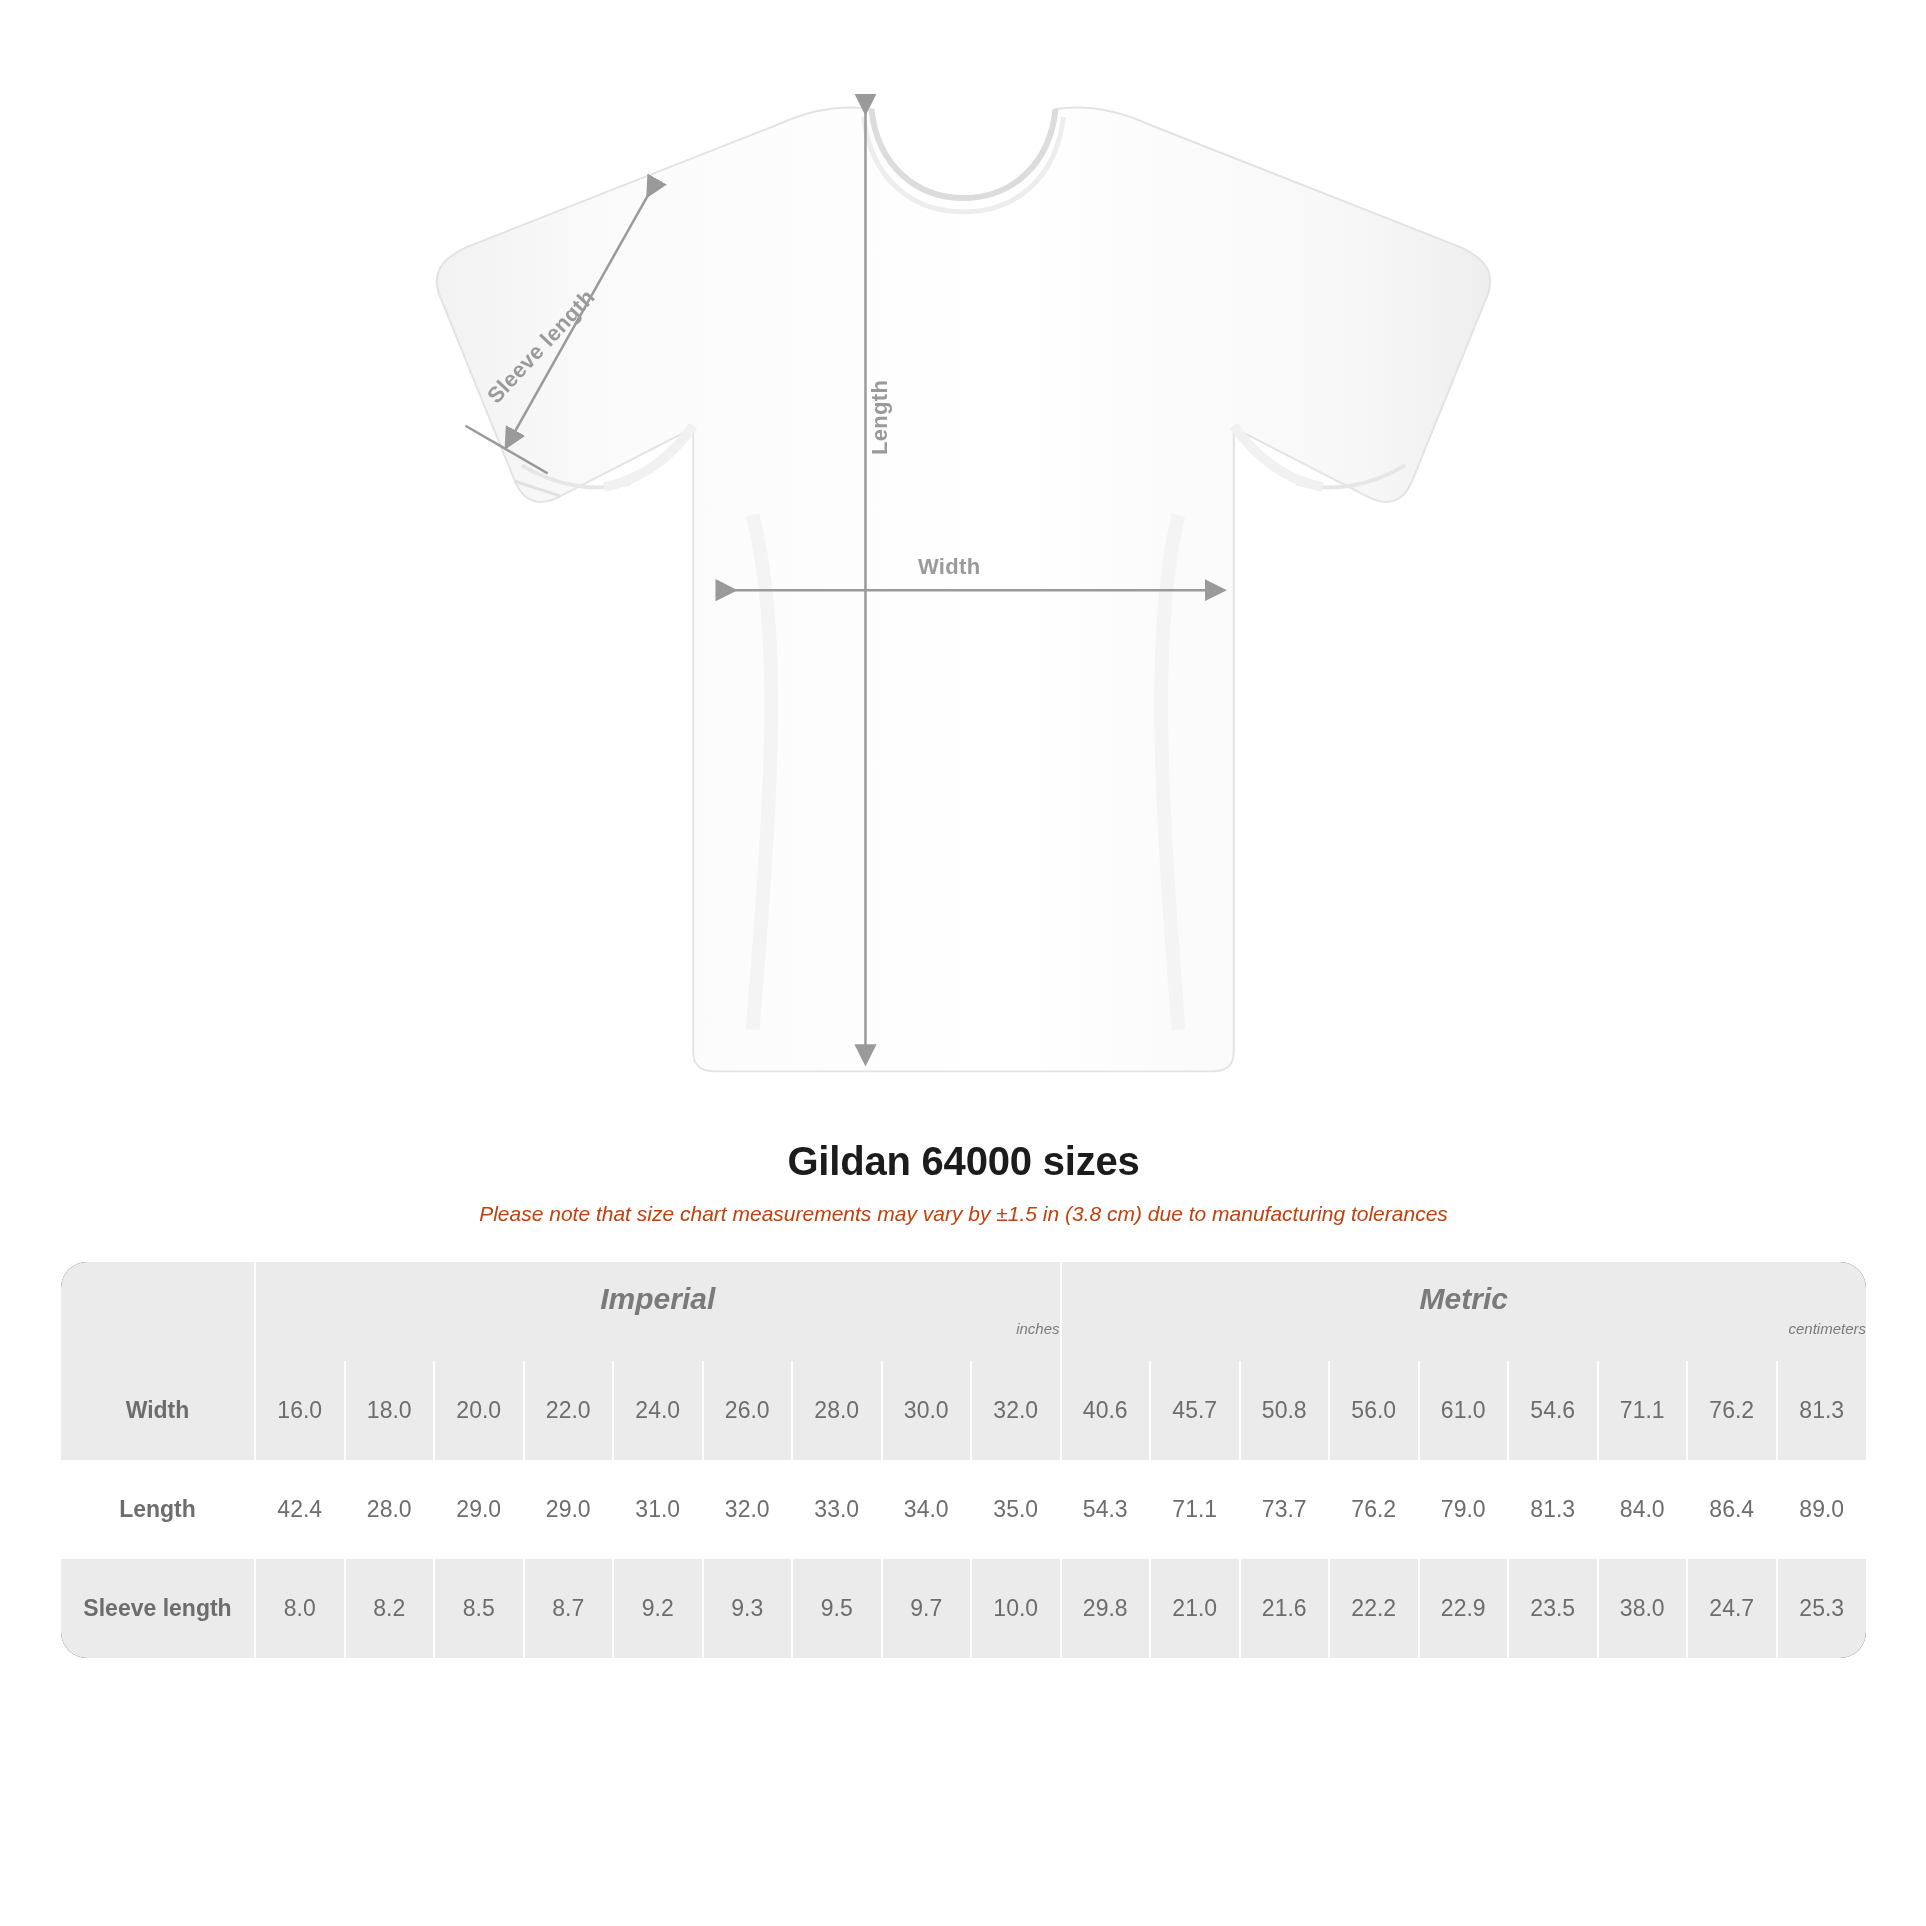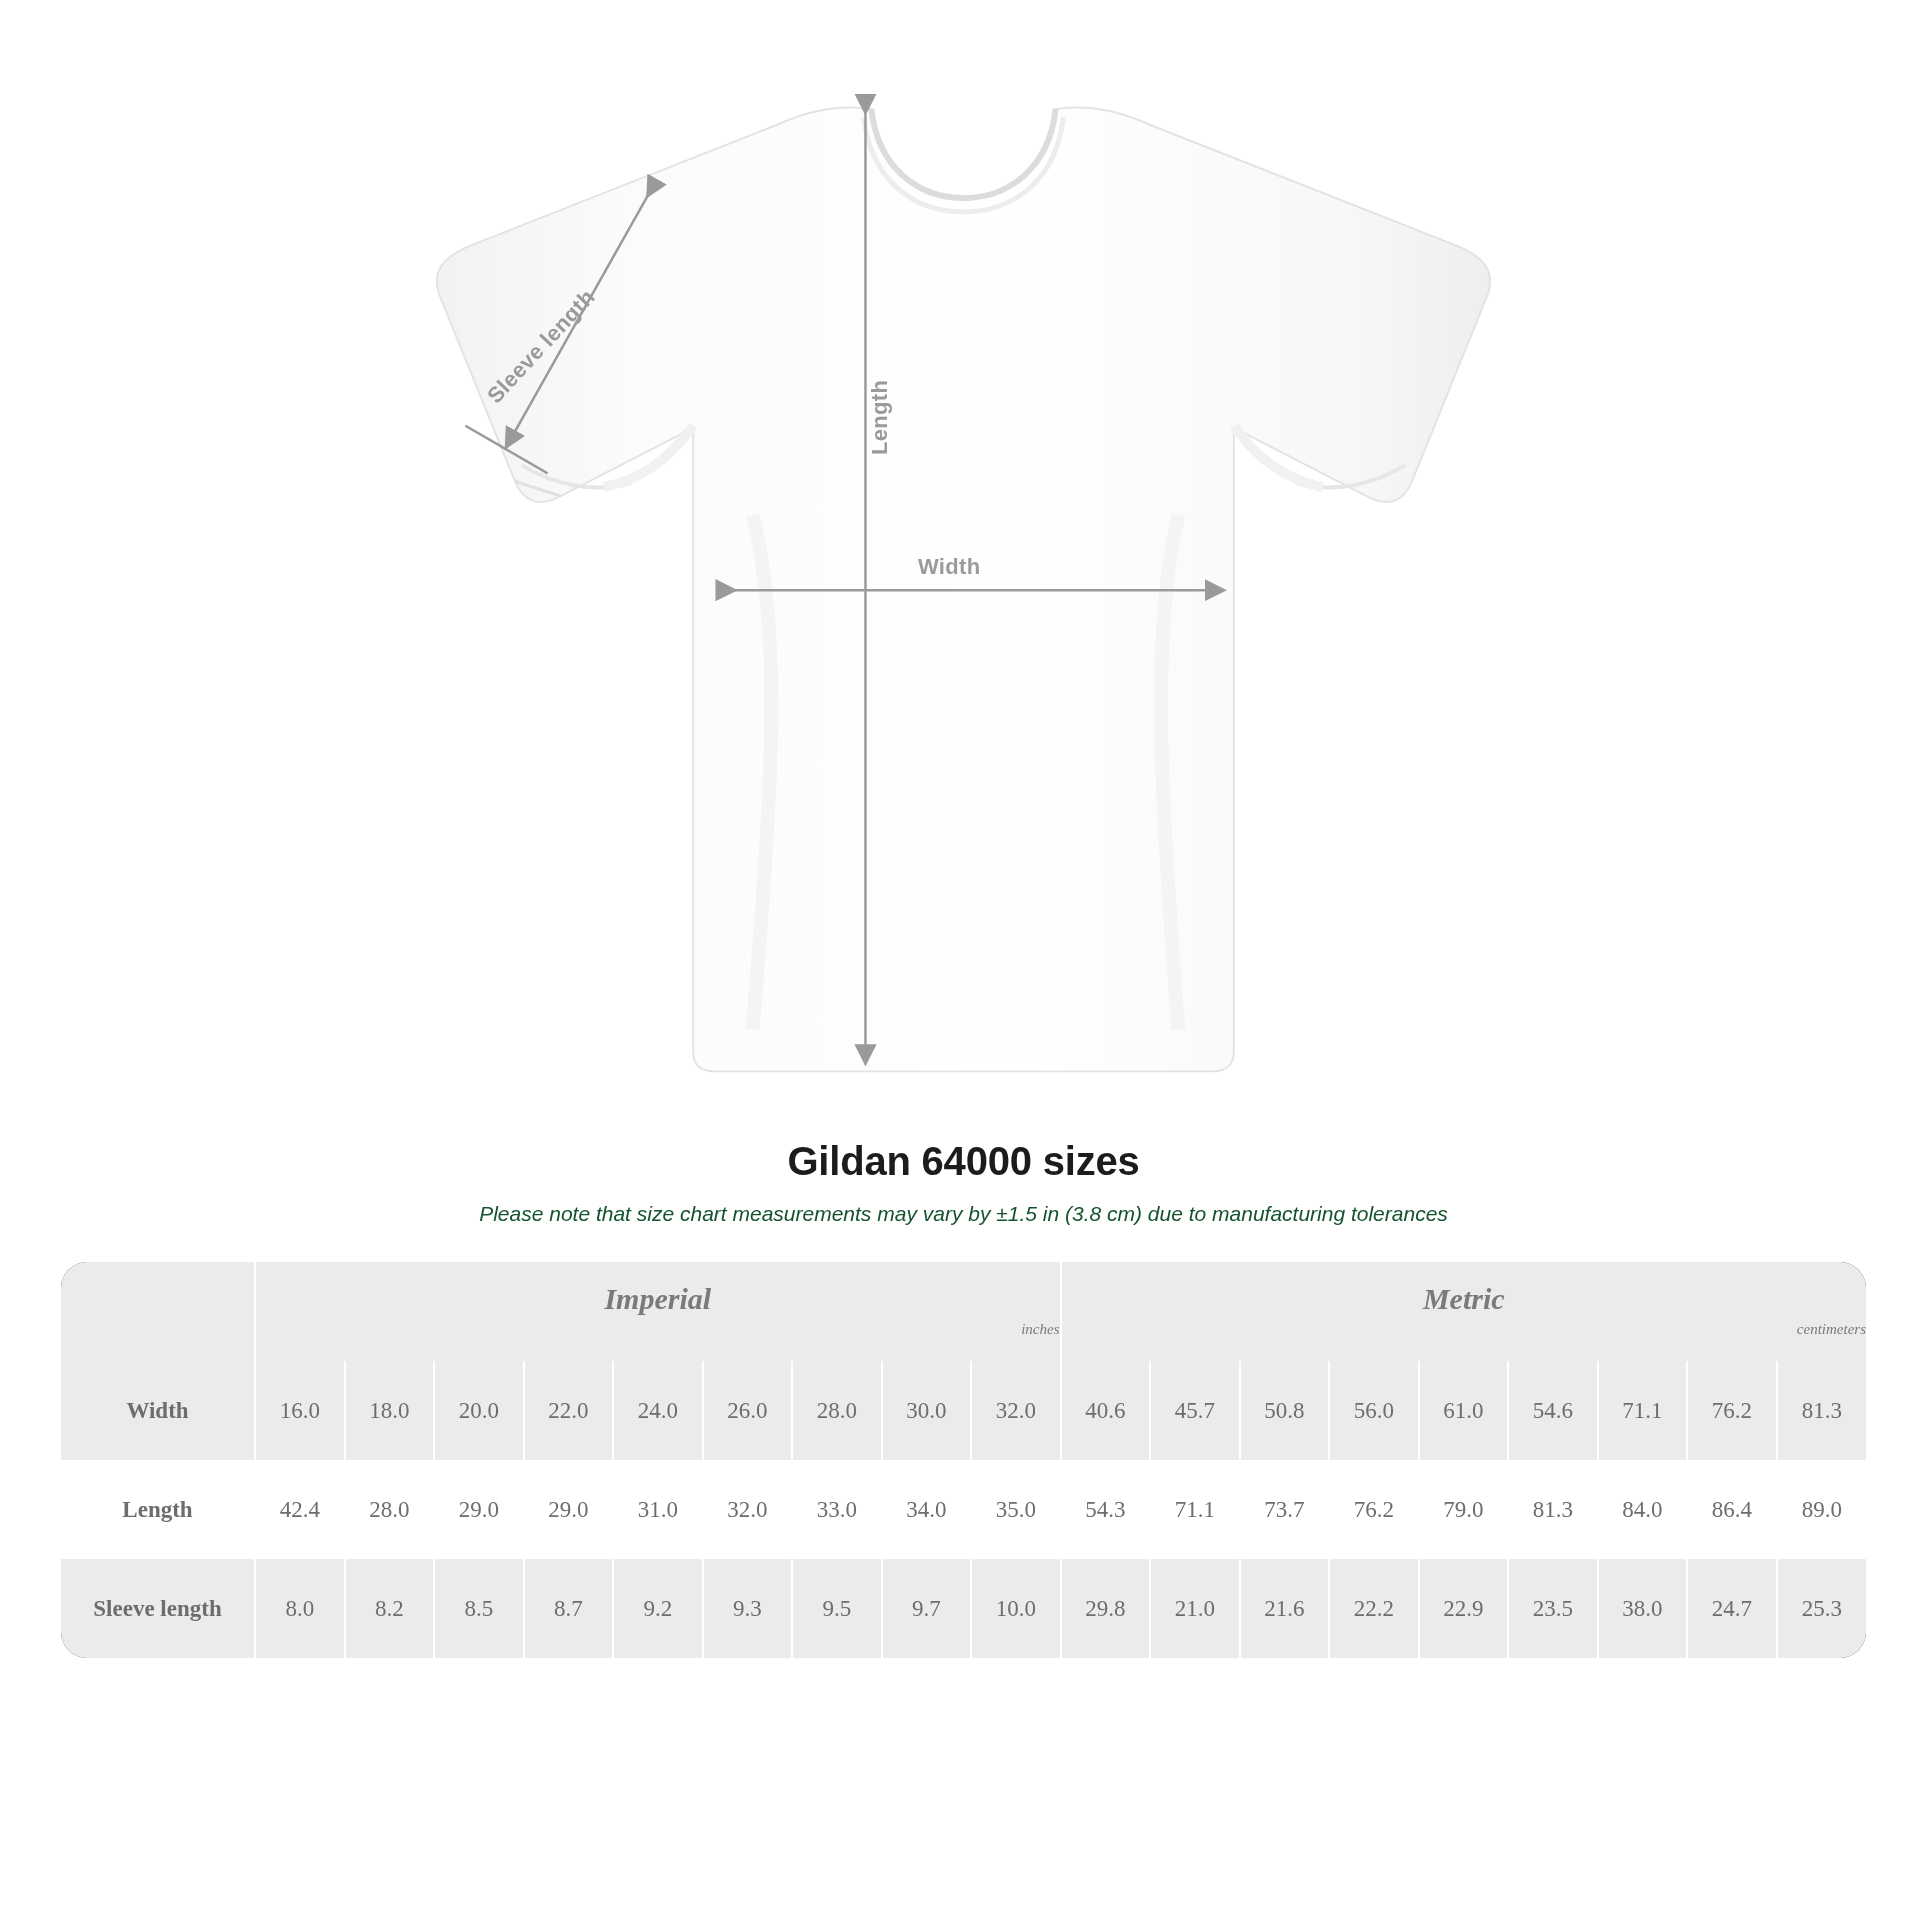--- a/index.html
+++ b/index.html
@@ -61,31 +61,30 @@
   }
   .chart-title {
     font-size: 40px;
     font-weight: bold;
     color: #1c1c1c;
     letter-spacing: -0.2px;
   }
   .chart-note {
     font-size: 21px;
     font-style: italic;
-    color: #14532d;
+    color: #c2410c;
     margin-top: 18px;
   }
 
   
   .table-wrap {
     margin: 36px 61px 0 61px;
     border-radius: 26px;
     overflow: hidden;
     background: #7f1d1d;
-    font-family: Liberation Serif, serif;
   }
   table.size-table {
     width: 100%;
     border-collapse: collapse;
     table-layout: fixed;
   }
   table.size-table th,
   table.size-table td {
     text-align: center;
     vertical-align: middle;

